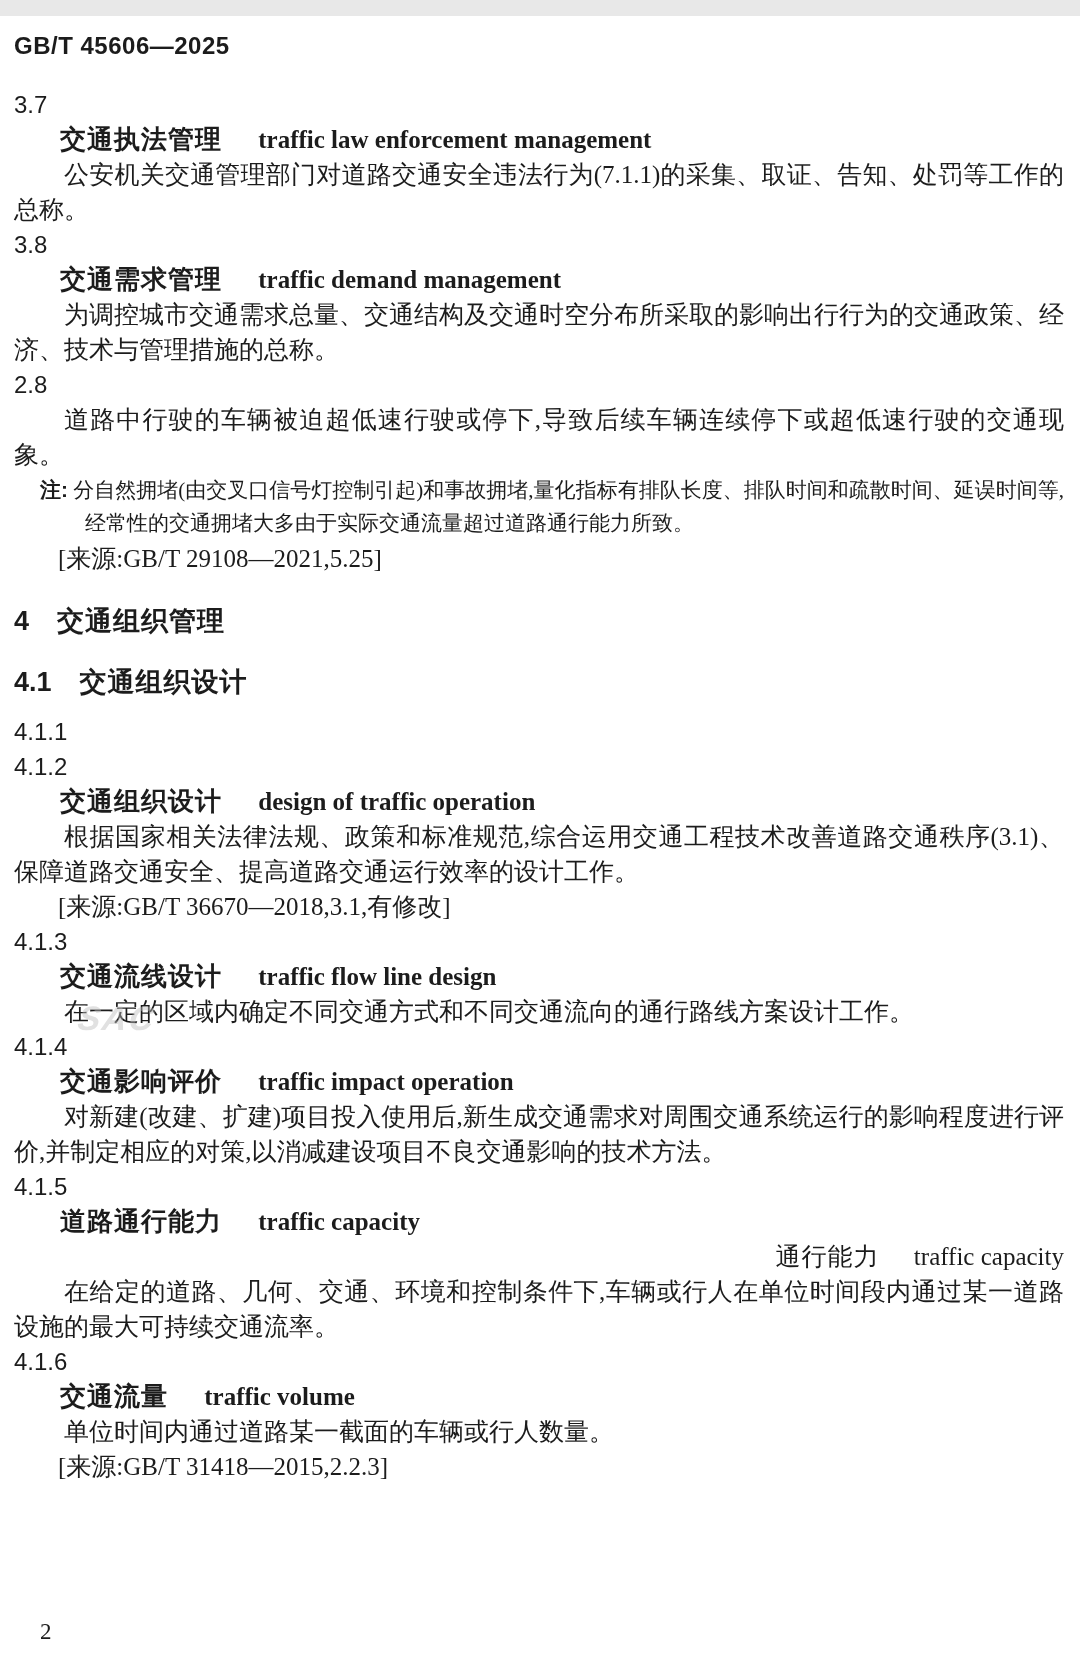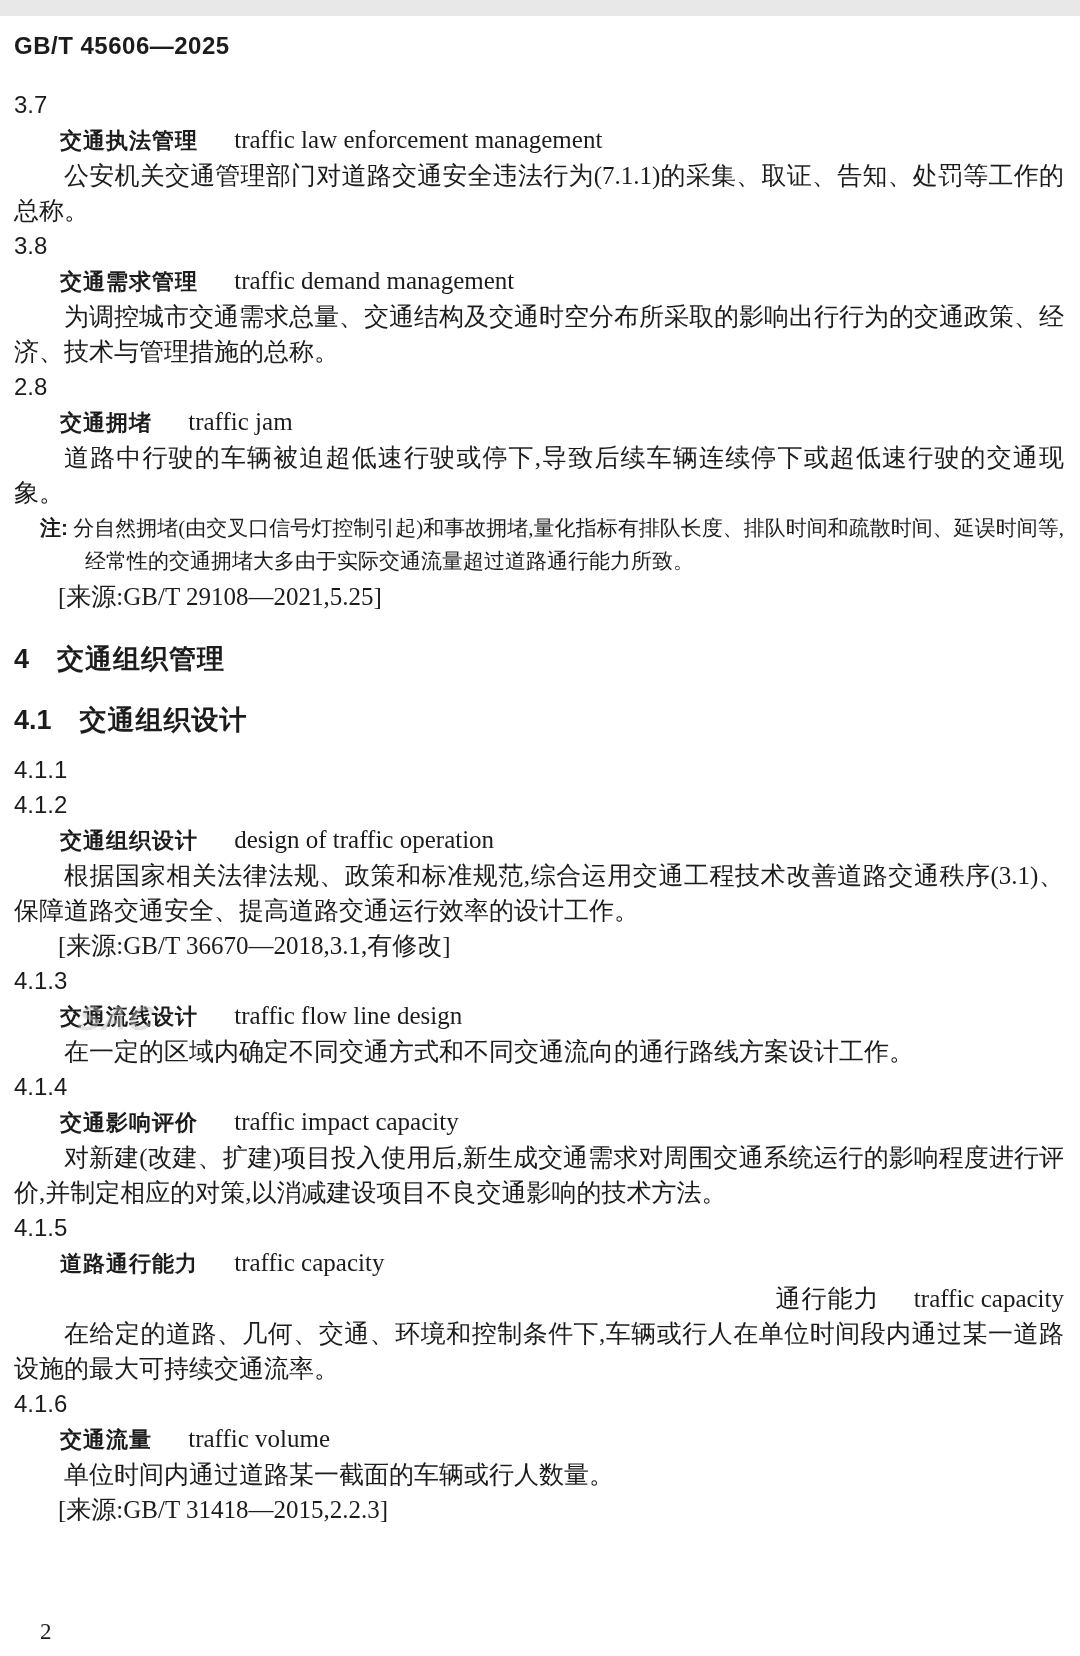--- a/index.html
+++ b/index.html
@@ -29,26 +29,26 @@
     font-size: 24px;
     margin: 0;
   }
   .term-line {
     margin: 0;
     padding-left: 46px;
   }
   .term-zh {
     font-family: "Liberation Sans", "DejaVu Sans", sans-serif;
     font-weight: 700;
-    font-size: 22px;
+    font-size: 26px;
     letter-spacing: 1px;
   }
   .term-en {
     font-family: "Liberation Serif", "DejaVu Serif", serif;
-    font-weight: 400;
+    font-weight: 700;
     font-size: 25px;
     margin-left: 30px;
   }
   .alt-term-line { margin: 0; padding-left: 46px; text-align: right; }
   .alt-term-zh { letter-spacing: 1px; }
   .alt-term-en { margin-left: 28px; }
   .definition {
     margin: 0;
     text-indent: 2em;
     text-align: justify;
@@ -122,24 +122,20 @@
     <p class="clause-num">3.8</p>
     <p class="term-line">
       <span class="term-zh">交通需求管理</span>
       <span class="term-en">traffic demand management</span>
     </p>
     <p class="definition">为调控城市交通需求总量、交通结构及交通时空分布所采取的影响出行行为的交通政策、经济、技术与管理措施的总称。</p>
   </section>
 
   <section class="mt-entry">
     <p class="clause-num">2.8</p>
-    <p class="term-line">
-      <span class="term-zh">交通拥堵</span>
-      <span class="term-en">traffic jam</span>
-    </p>
     <p class="definition">道路中行驶的车辆被迫超低速行驶或停下,导致后续车辆连续停下或超低速行驶的交通现象。</p>
     <p class="note">
       <span class="note-label">注:</span>
       <span>分自然拥堵(由交叉口信号灯控制引起)和事故拥堵,量化指标有排队长度、排队时间和疏散时间、延误时间等,经常性的交通拥堵大多由于实际交通流量超过道路通行能力所致。</span>
     </p>
     <p class="source-line">[来源:GB/T 29108—2021,5.25]</p>
   </section>
 
   <p class="heading-major mt-h4">
     <span class="h-num">4</span><span>交通组织管理</span>
@@ -169,21 +165,21 @@
       <span class="term-zh">交通流线设计</span>
       <span class="term-en">traffic flow line design</span>
     </p>
     <p class="definition">在一定的区域内确定不同交通方式和不同交通流向的通行路线方案设计工作。</p>
   </section>
 
   <section class="mt-entry">
     <p class="clause-num">4.1.4</p>
     <p class="term-line">
       <span class="term-zh">交通影响评价</span>
-      <span class="term-en">traffic impact capacity</span>
+      <span class="term-en">traffic impact operation</span>
     </p>
     <p class="definition">对新建(改建、扩建)项目投入使用后,新生成交通需求对周围交通系统运行的影响程度进行评价,并制定相应的对策,以消减建设项目不良交通影响的技术方法。</p>
   </section>
 
   <section class="mt-entry">
     <p class="clause-num">4.1.5</p>
     <p class="term-line">
       <span class="term-zh">道路通行能力</span>
       <span class="term-en">traffic capacity</span>
     </p>

